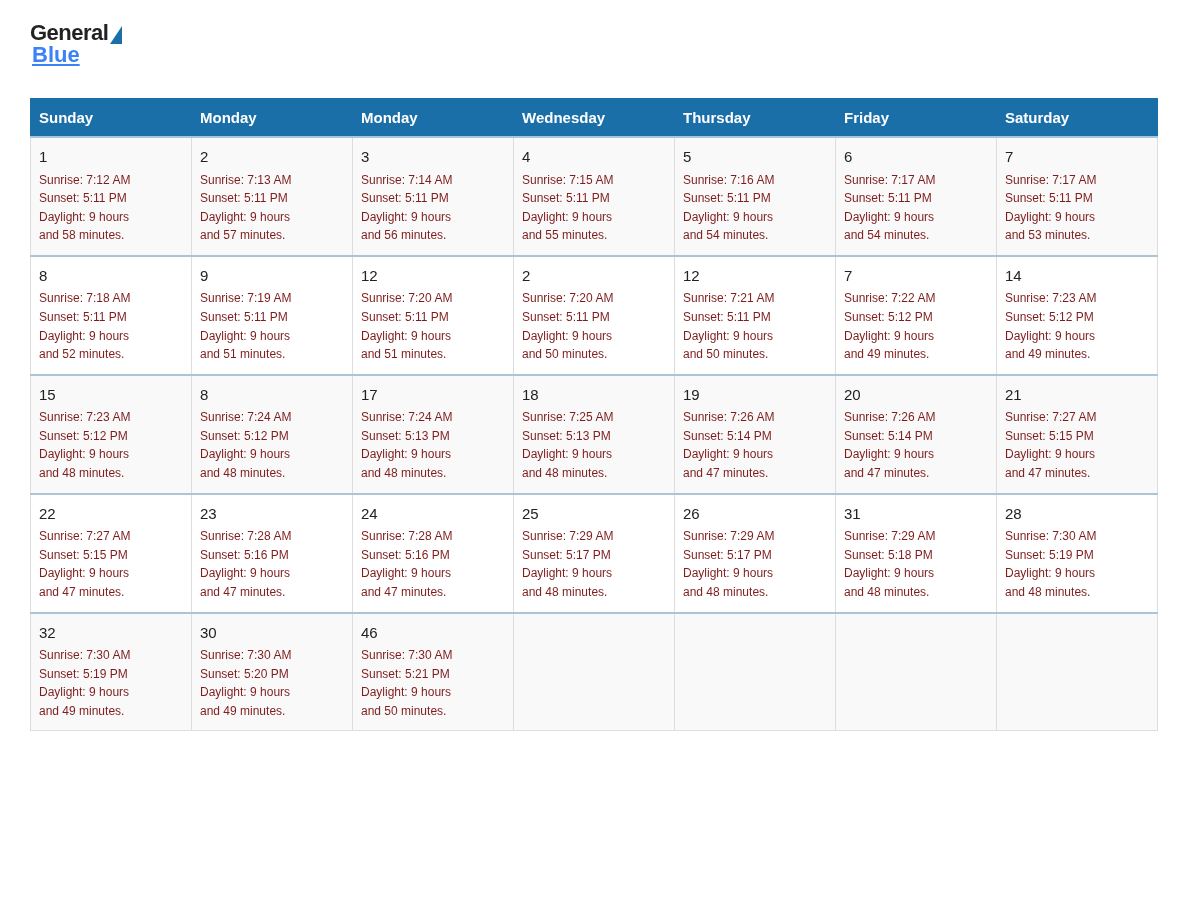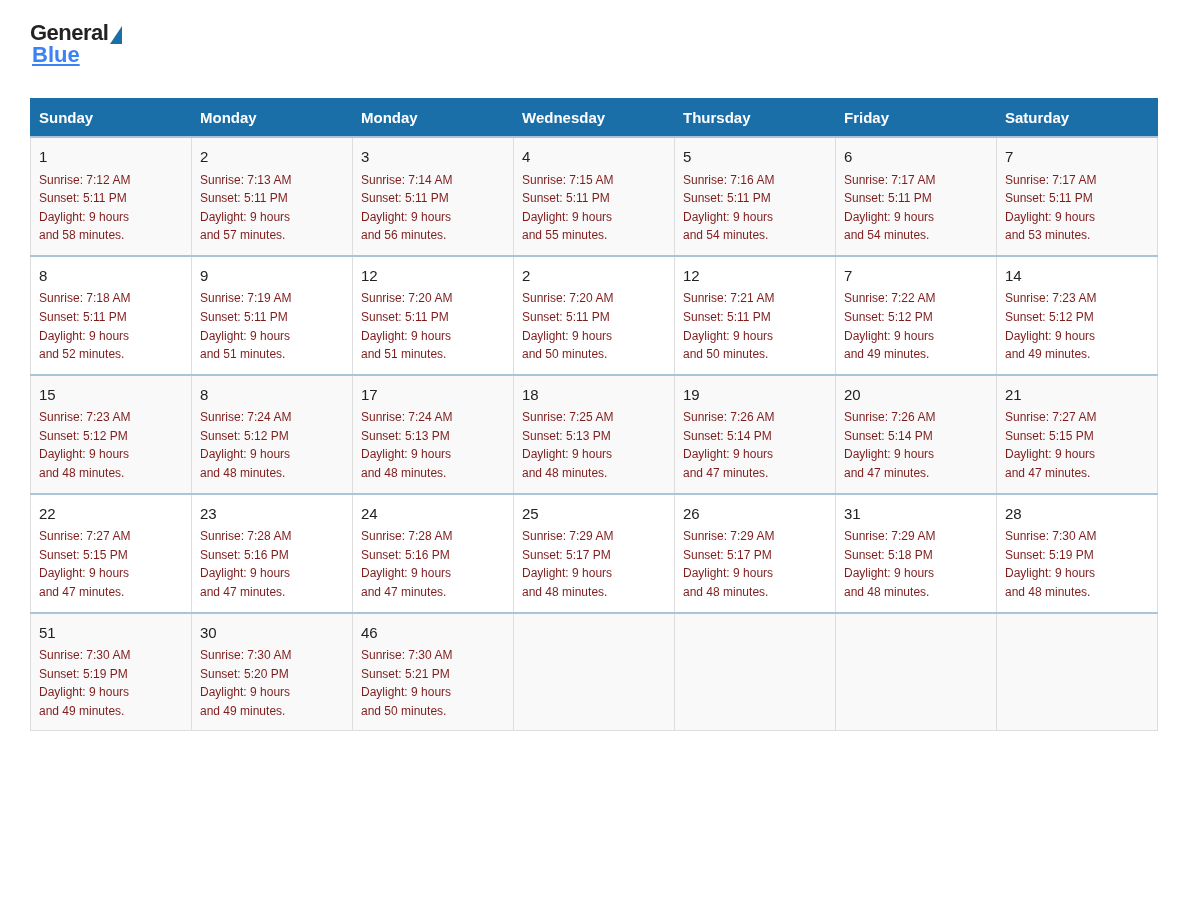--- a/index.html
+++ b/index.html
@@ -263,21 +263,21 @@
           <span class="day-num">31</span>
           <div class="day-info">Sunrise: 7:29 AM<br>Sunset: 5:18 PM<br>Daylight: 9 hours<br>and 48 minutes.</div>
         </td>
         <td>
           <span class="day-num">28</span>
           <div class="day-info">Sunrise: 7:30 AM<br>Sunset: 5:19 PM<br>Daylight: 9 hours<br>and 48 minutes.</div>
         </td>
       </tr>
       <tr>
         <td>
-          <span class="day-num">51</span>
+          <span class="day-num">32</span>
           <div class="day-info">Sunrise: 7:30 AM<br>Sunset: 5:19 PM<br>Daylight: 9 hours<br>and 49 minutes.</div>
         </td>
         <td>
           <span class="day-num">30</span>
           <div class="day-info">Sunrise: 7:30 AM<br>Sunset: 5:20 PM<br>Daylight: 9 hours<br>and 49 minutes.</div>
         </td>
         <td>
           <span class="day-num">46</span>
           <div class="day-info">Sunrise: 7:30 AM<br>Sunset: 5:21 PM<br>Daylight: 9 hours<br>and 50 minutes.</div>
         </td>

